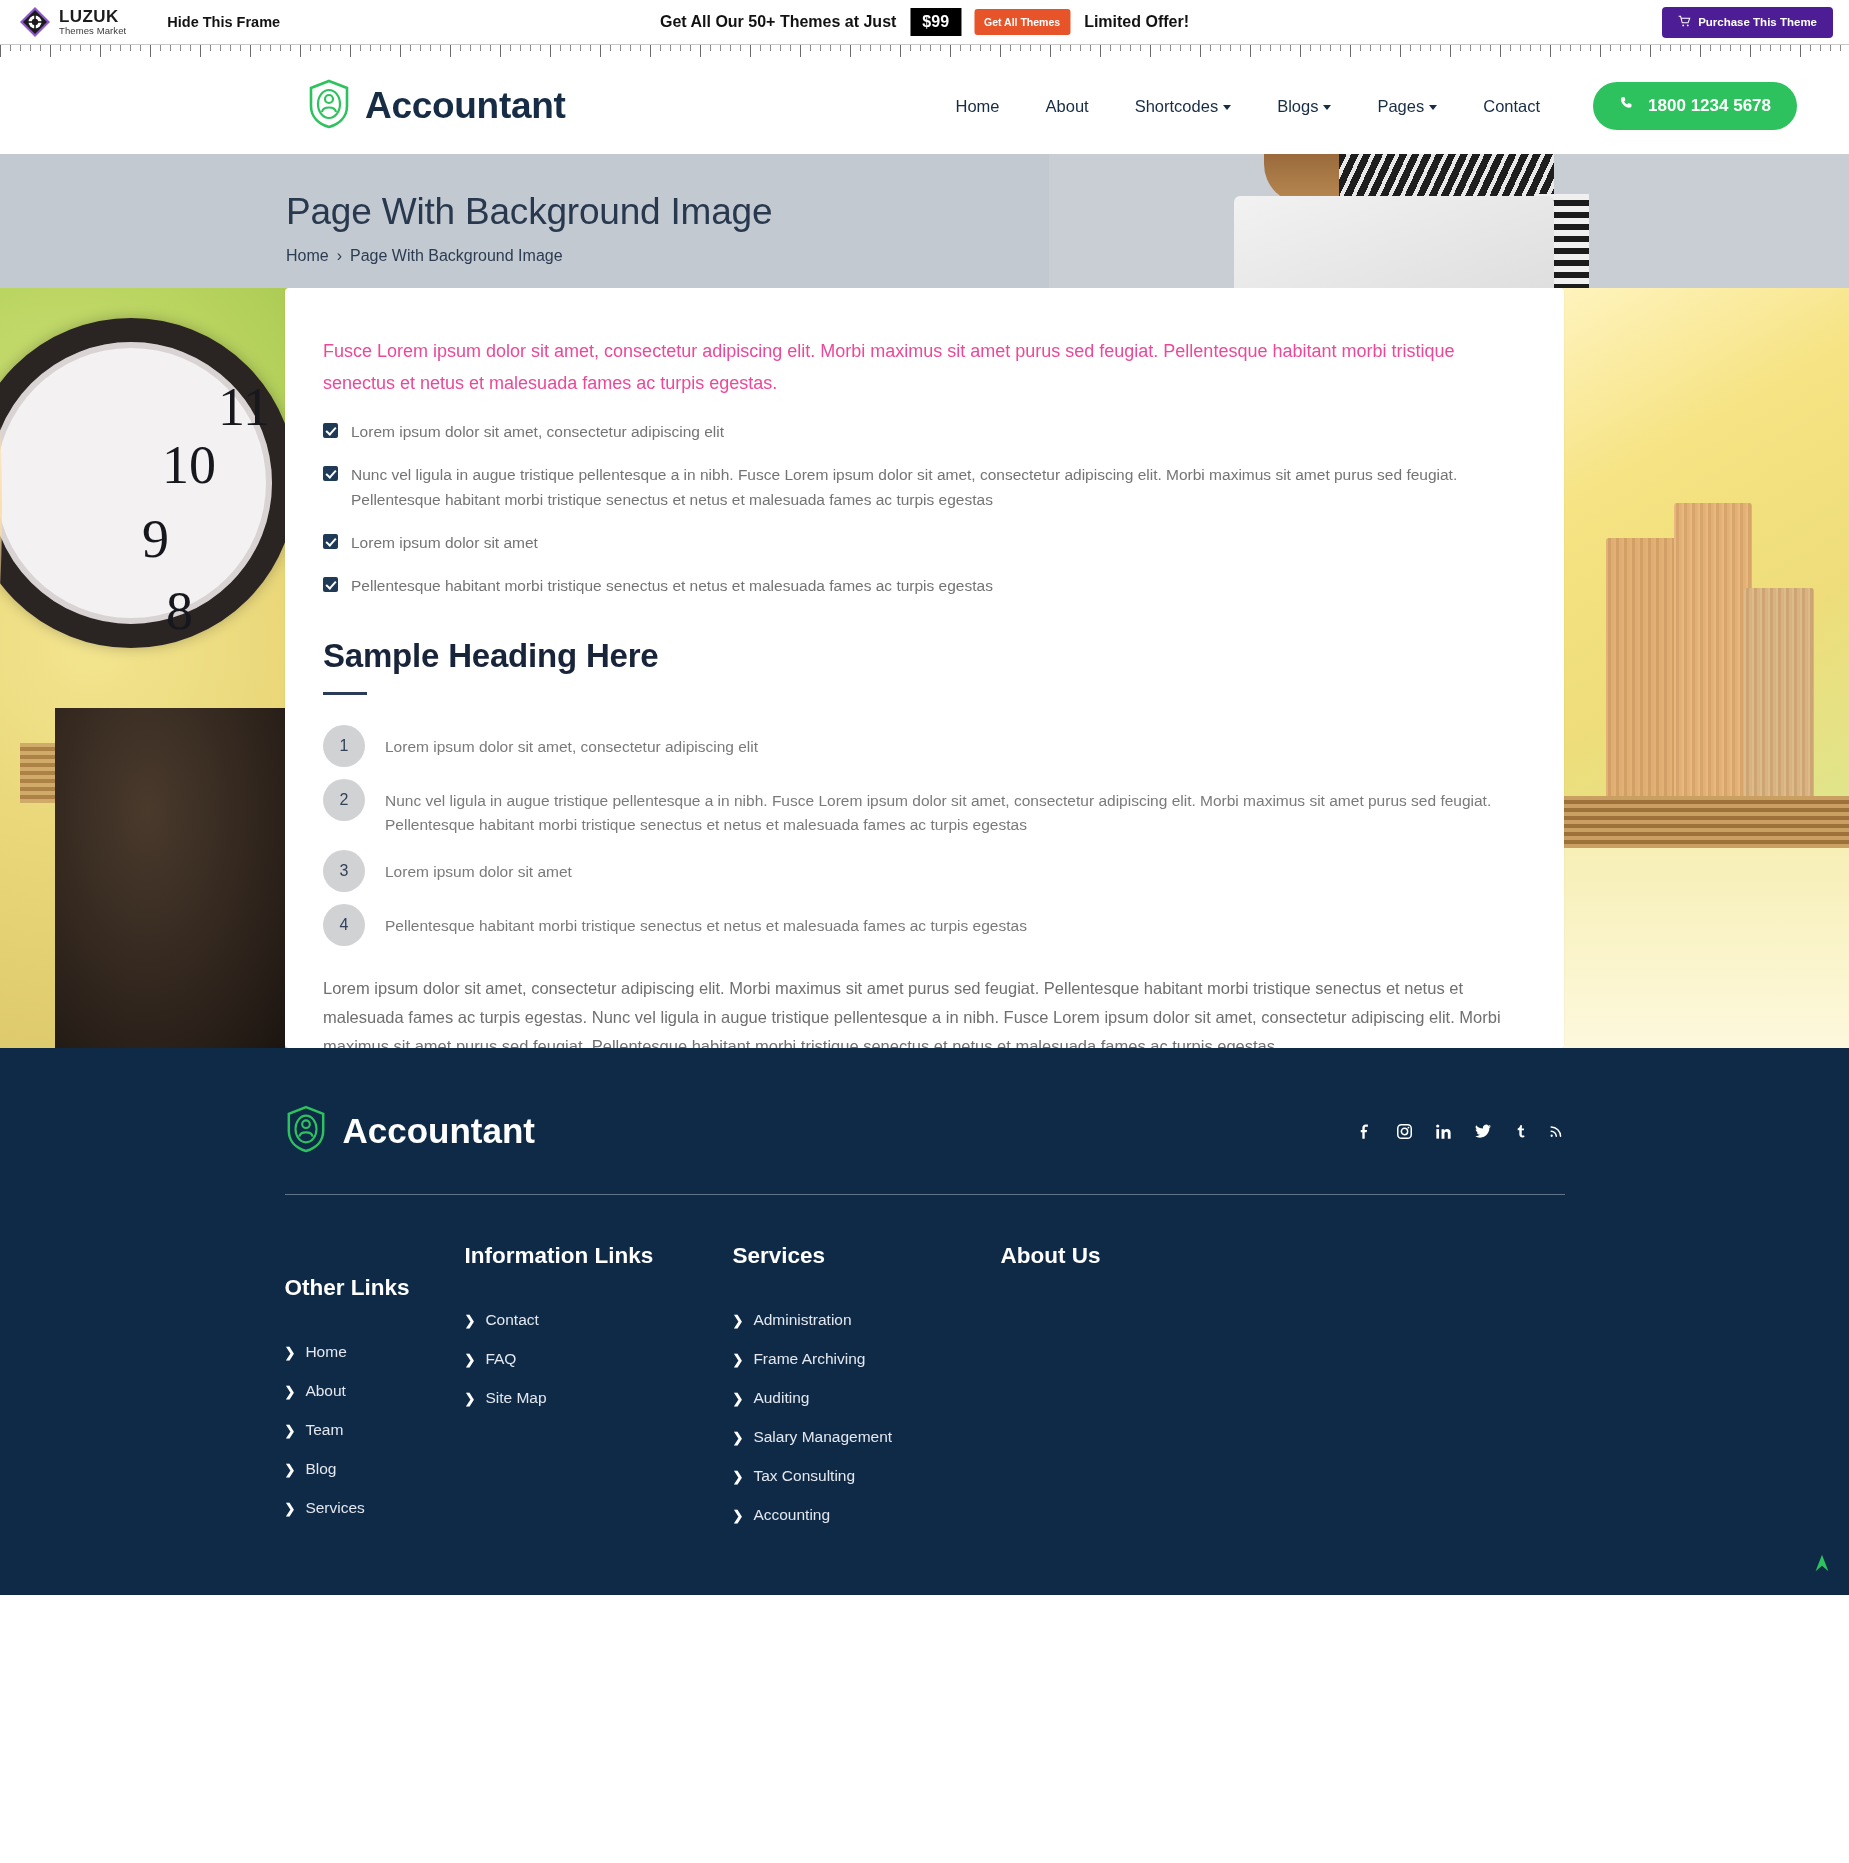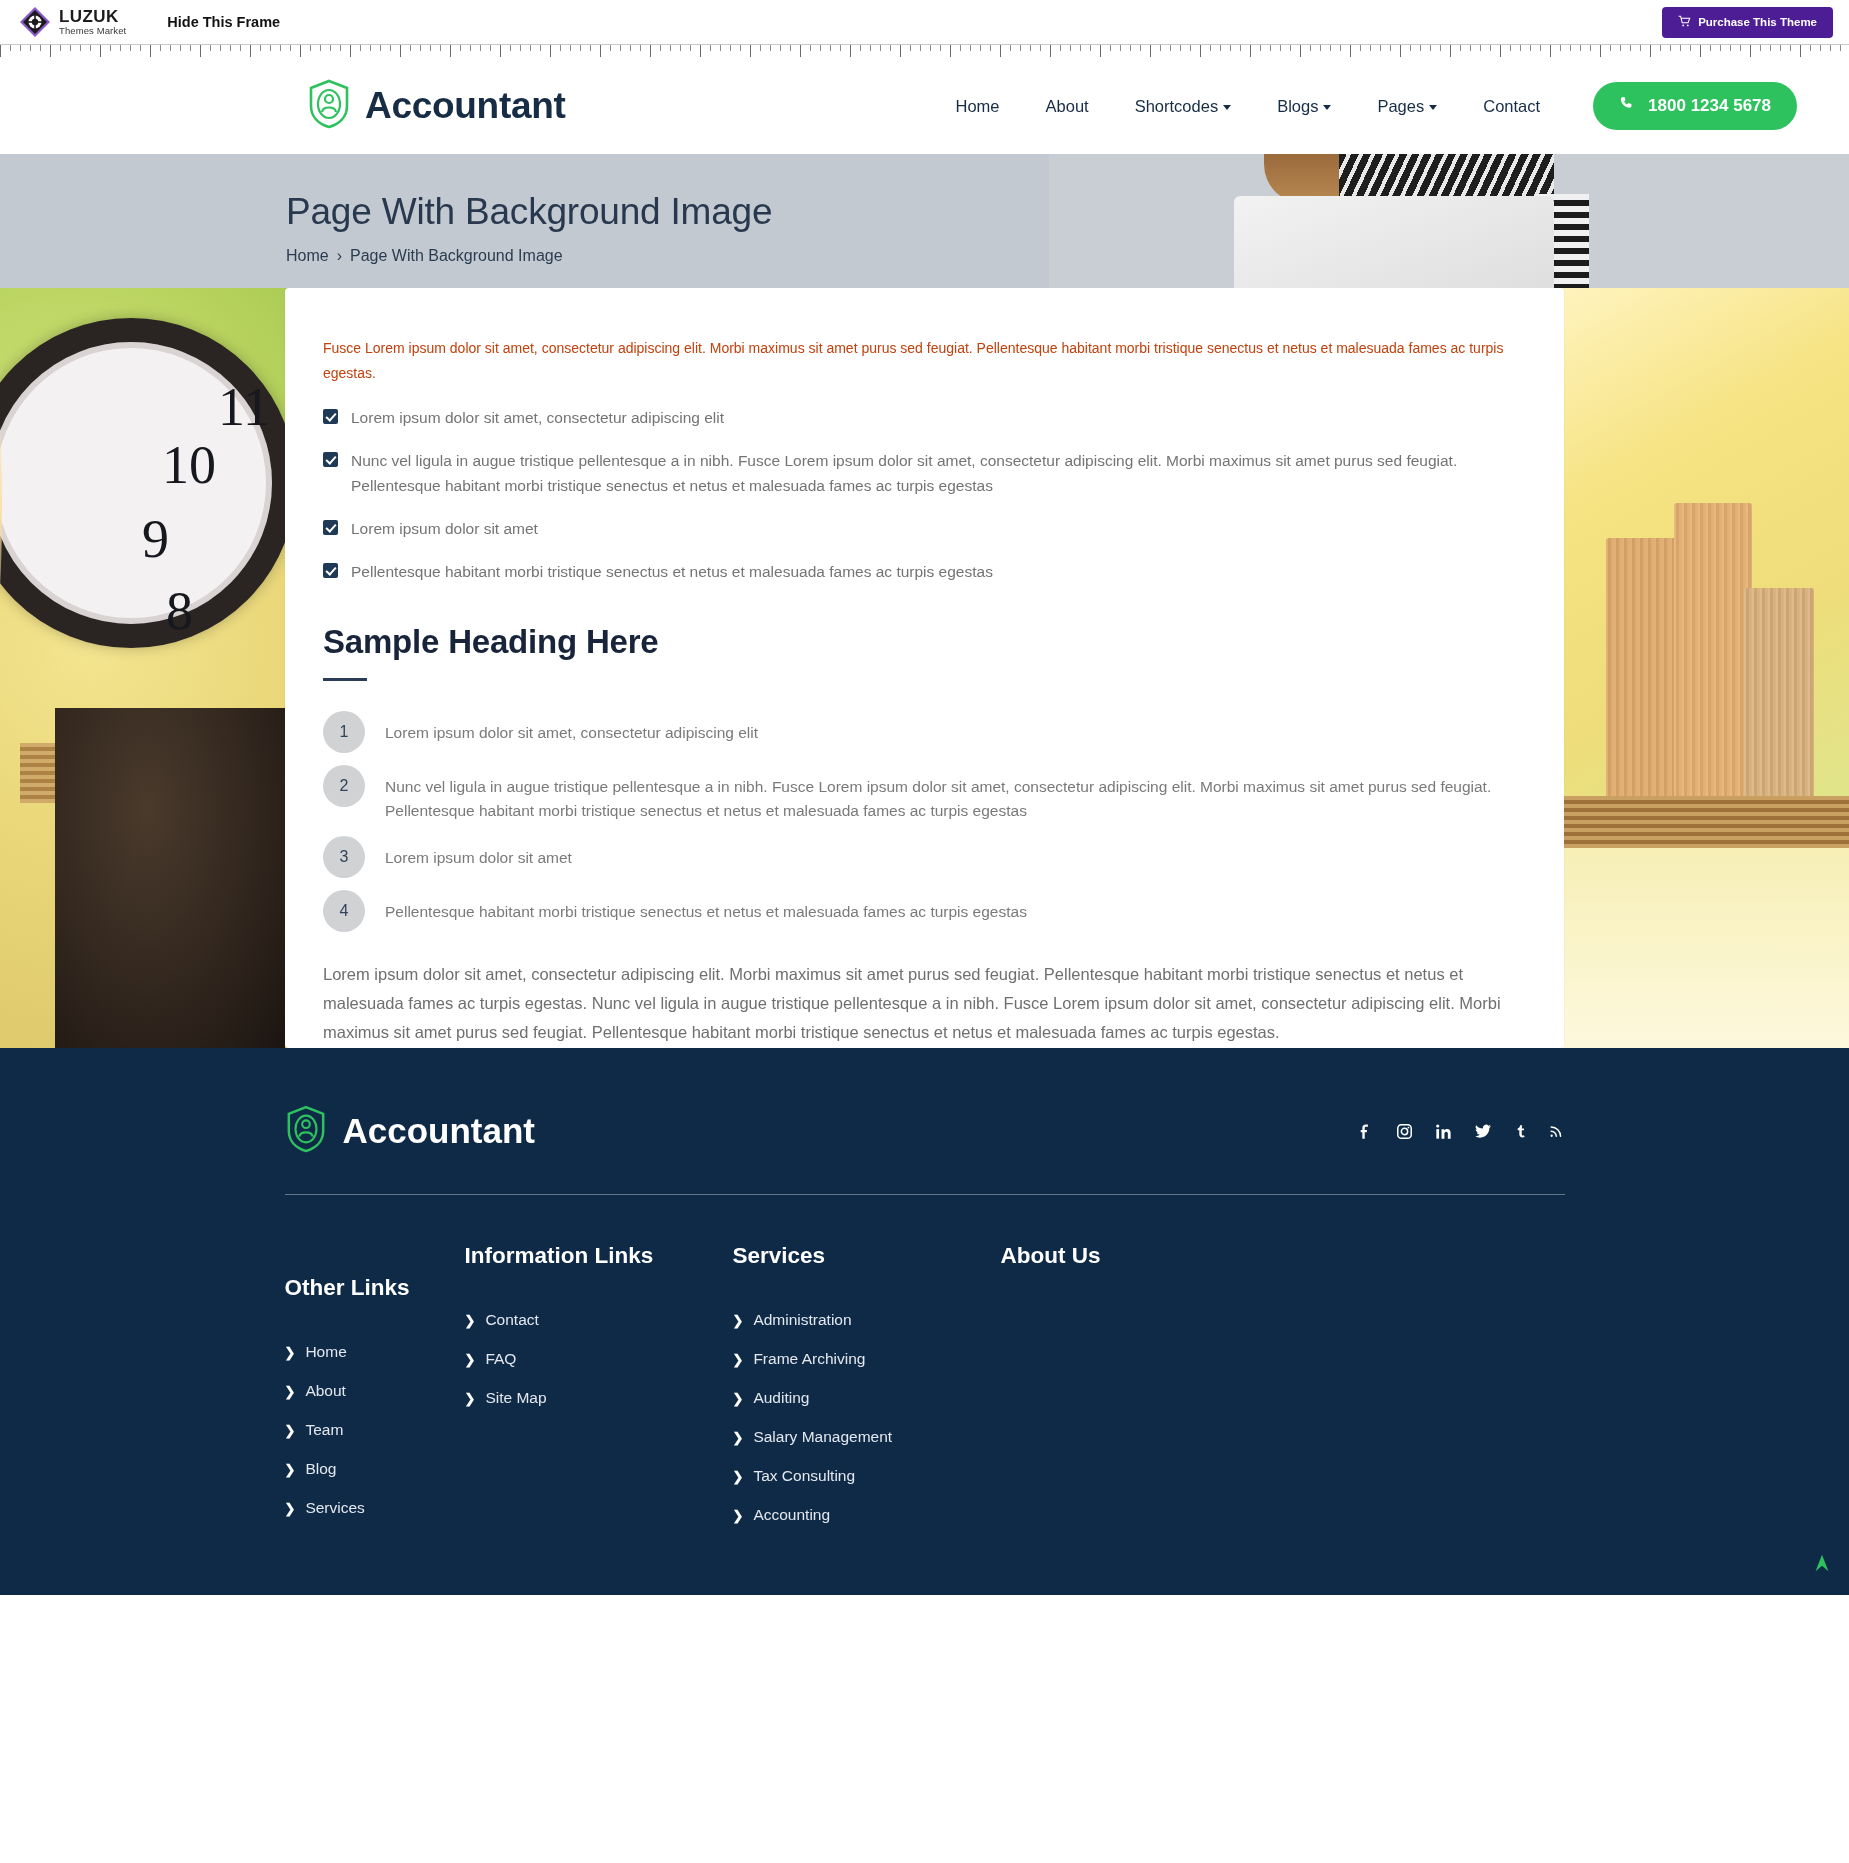--- a/index.html
+++ b/index.html
@@ -219,21 +219,21 @@
   }
 
   .content-card {
     position: absolute; left: 285px; right: 285px; top: 0; bottom: 0;
     background: #ffffff; border-radius: 4px;
     padding: 48px 55px 40px 38px;
     z-index: 5;
     box-shadow: 0 0 0 1px rgba(0,0,0,.02);
   }
   .para {
-    font-size: 14px; line-height: 1.75; color: #c2410c; margin-bottom: 20px;
+    font-size: 18px; line-height: 1.75; color: #ec4899; margin-bottom: 20px;
   }
   .check-list { list-style: none; margin: 0 0 0 0; }
   .check-item {
     display: flex; gap: 13px; align-items: flex-start;
     font-size: 15.5px; line-height: 1.62; color: #747474; margin-bottom: 18px;
   }
   .cbx {
     flex: 0 0 auto; width: 15px; height: 15px; margin-top: 4px;
     background: #1e3a56; border-radius: 2px; position: relative;
   }
@@ -326,20 +326,26 @@
       </svg>
     </span>
     <span class="luzuk-text">
       <div class="luzuk-name">LUZUK</div>
       <div class="luzuk-sub">Themes Market</div>
     </span>
   </div>
 
   <div class="hide-frame">Hide This Frame</div>
 
+  <div class="promo-center">
+    <span class="promo-text">Get All Our 50+ Themes at Just</span>
+    <span class="promo-price">$99</span>
+    <span class="promo-btn">Get All Themes</span>
+    <span class="promo-limited">Limited Offer!</span>
+  </div>
 
   <div class="purchase-btn">
     <span>
       <svg width="13" height="13" viewBox="0 0 20 20" fill="none" stroke="#fff" stroke-width="1.6">
         <path d="M1 2h3l2.5 10h9L18 5H5"></path>
         <circle cx="8" cy="16" r="1.4" fill="#fff" stroke="none"></circle>
         <circle cx="15" cy="16" r="1.4" fill="#fff" stroke="none"></circle>
       </svg>
     </span>
     <span>Purchase This Theme</span>

